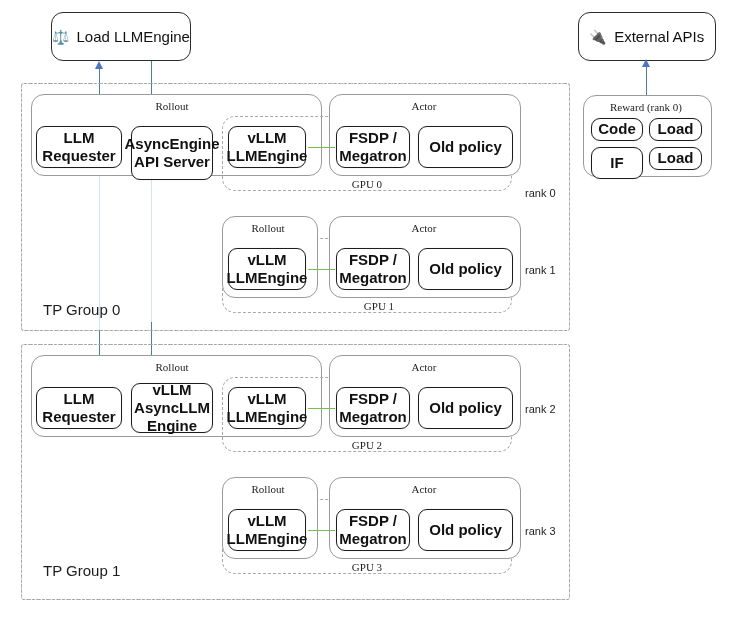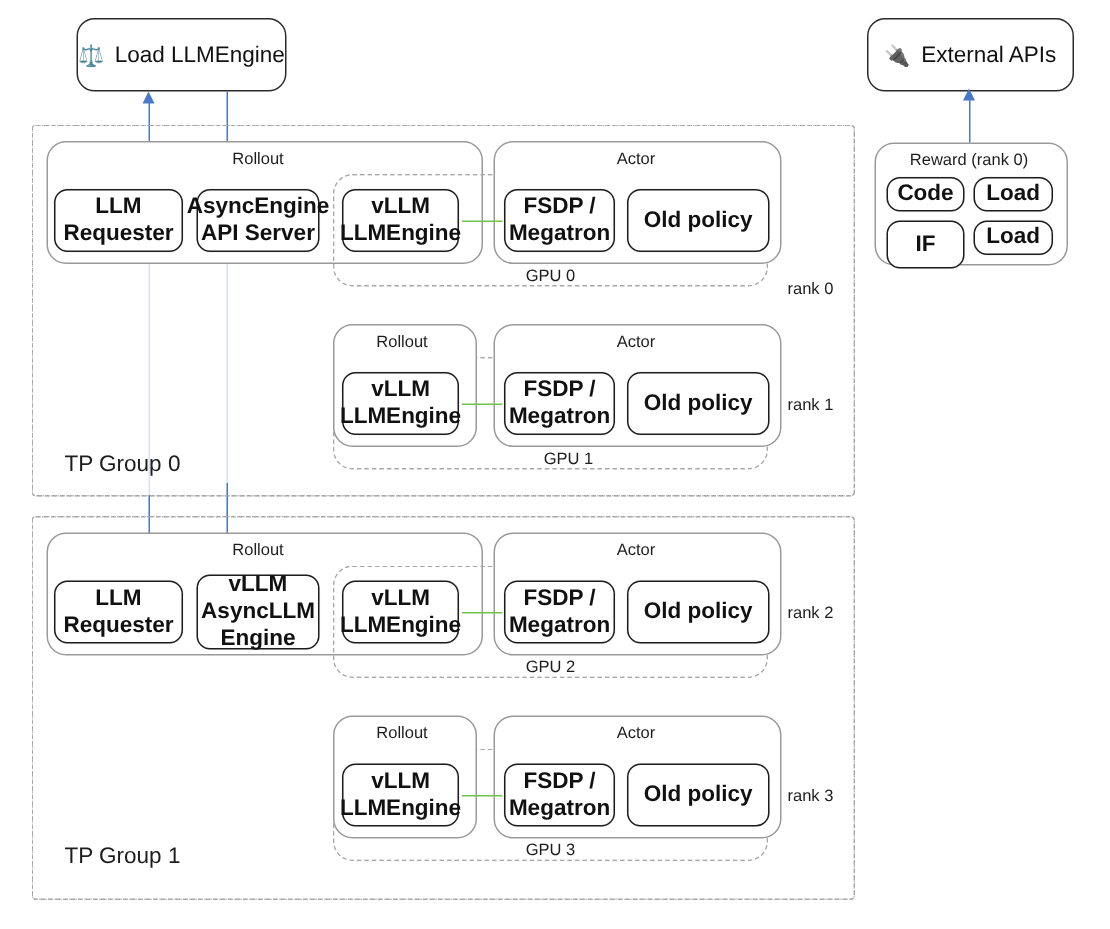--- a/index.html
+++ b/index.html
@@ -83,21 +83,21 @@
   .top-card .emoji{font-size:14px;line-height:1;}
 
   
   .label{
     position:absolute;
     font-size:11px;
     color:#1d1d1d;
     white-space:nowrap;
   }
   .label.big{font-size:15px;}
-  .label.center{transform:translateX(-50%);}
+  .label.center{transform:translateX(-50%);font-family:Liberation Serif, serif;}
 
   
   .vline{
     position:absolute;
     width:0;
     border-left:1.6px solid #4a78c8;
   }
   .vline.faint{border-left-color:#d7e1f4;}
   .arrowhead{
     position:absolute;
@@ -157,21 +157,21 @@
   <div class="vline" style="left:151px;top:322px;height:56px;"></div>
   <div class="arrowhead arrow-down" style="left:147px;top:376px;"></div>
 
   <div class="tp-group" style="left:21px;top:83px;width:549px;height:248px;"></div>
   <div class="label big" style="left:43px;top:301px;">TP Group 0</div>
 
   <div class="container-box" style="position:absolute;left:31px;top:94px;width:289px;height:80px;"></div>
   <div class="label center" style="left:172px;top:100px;">Rollout</div>
   <div class="node leaf" style="left:36px;top:126px;width:86px;height:42px;">LLM
 Requester</div>
-  <div class="node leaf" style="left:131px;top:126px;width:82px;height:42px;">AsyncEngine
+  <div class="node leaf" style="left:131px;top:126px;width:82px;height:54px;">AsyncEngine
 API Server</div>
 
   <div class="dashed-box" style="left:222px;top:116px;width:290px;height:75px;"></div>
   <div class="label center" style="left:367px;top:178px;">GPU 0</div>
   <div class="container-box" style="position:absolute;left:329px;top:94px;width:190px;height:80px;"></div>
   <div class="label center" style="left:424px;top:100px;">Actor</div>
   <div class="node leaf" style="left:228px;top:126px;width:78px;height:42px;">vLLM
 LLMEngine</div>
   <div class="green-link" style="left:308px;top:147px;width:27px;"></div>
   <div class="node leaf" style="left:336px;top:126px;width:74px;height:42px;">FSDP /

